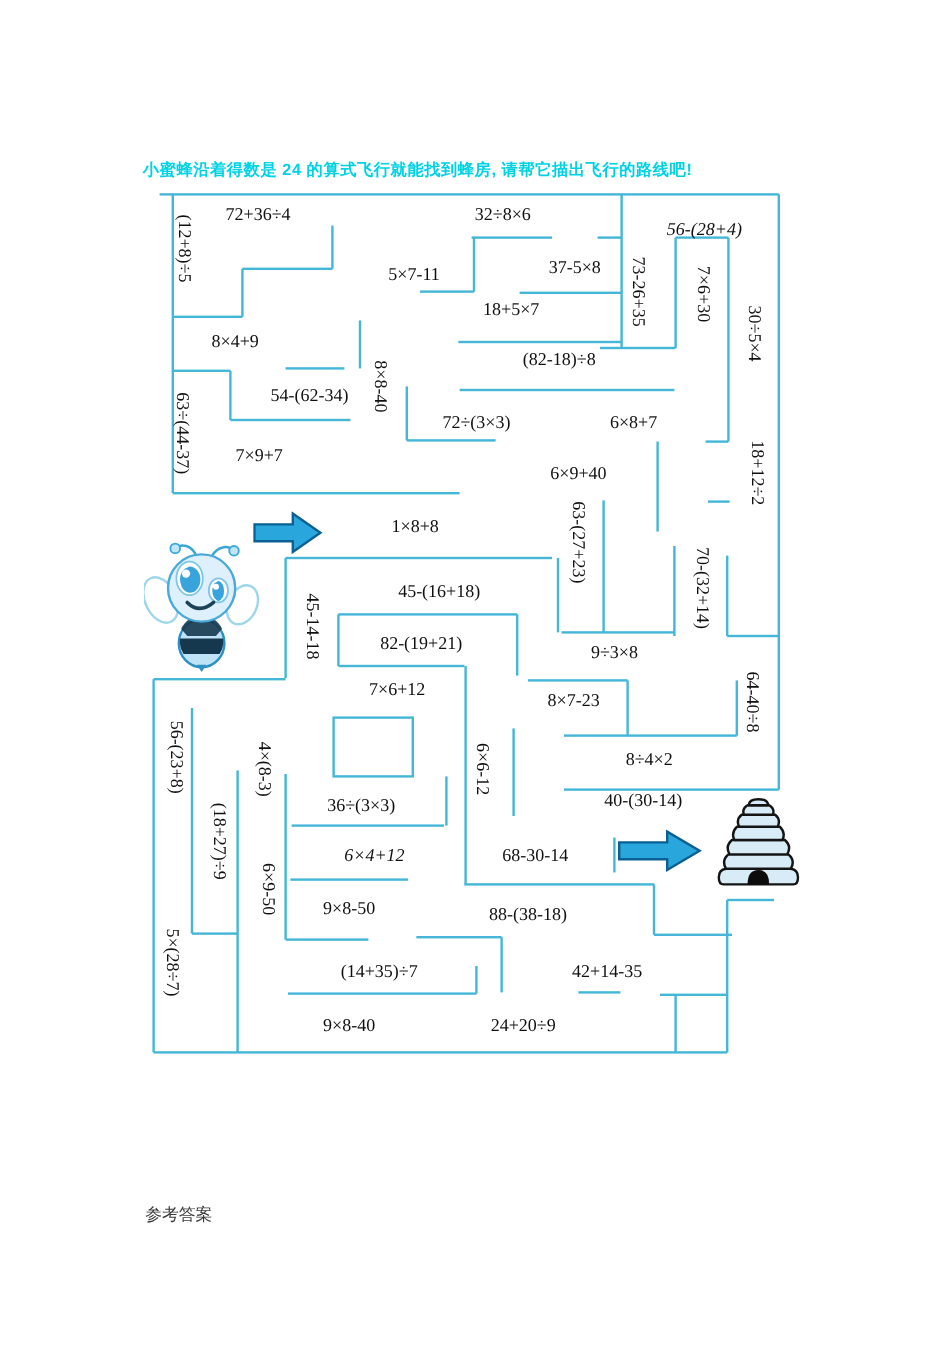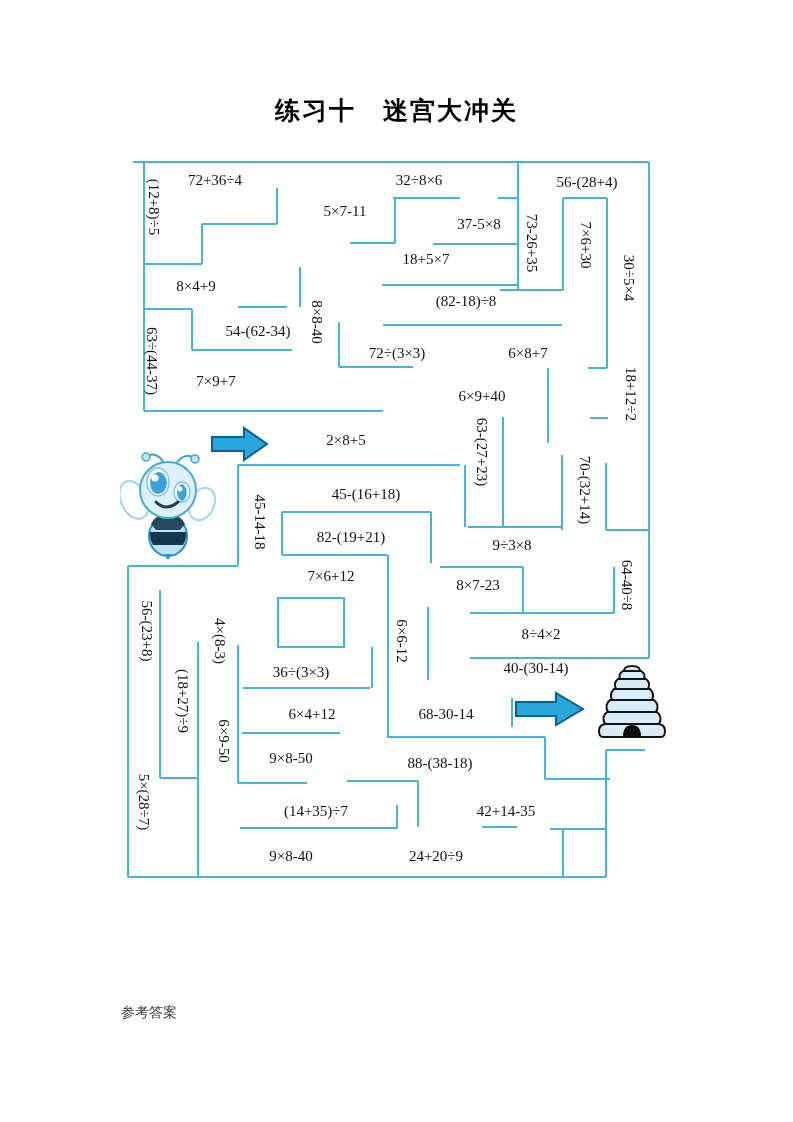--- a/index.html
+++ b/index.html
@@ -16,21 +16,21 @@
         font-size:15px;color:#101010;transform:translate(-50%,-50%);}
   .expr.v{transform:translate(-50%,-50%) rotate(90deg);}
   .arrow-icon{position:absolute;}
   .sprite{position:absolute;}
 </style>
 </head>
 <body>
 
 <div id="page">
 
-  <div class="page-title">练习十　迷宫大冲关</div>
+  <div class="subtitle">小蜜蜂沿着得数是 24 的算式飞行就能找到蜂房, 请帮它描出飞行的路线吧!</div>
 
   <div id="maze">
       <div class="wall" style="left: 133px; top: 161px; width: 516px; height: 2px;"></div>
       <div class="wall" style="left: 648px; top: 162px; width: 2px; height: 496px;"></div>
       <div class="wall" style="left: 470px; top: 657px; width: 179px; height: 2px;"></div>
       <div class="wall" style="left: 143px; top: 162px; width: 2px; height: 249px;"></div>
       <div class="wall" style="left: 144px; top: 410px; width: 239px; height: 2px;"></div>
       <div class="wall" style="left: 127px; top: 566px; width: 2px; height: 311px;"></div>
       <div class="wall" style="left: 128px; top: 876px; width: 478px; height: 2px;"></div>
       <div class="wall" style="left: 605px; top: 750px; width: 2px; height: 127px;"></div>
@@ -94,41 +94,41 @@
       <div class="wall" style="left: 511px; top: 698px; width: 2px; height: 29px;"></div>
       <div class="wall" style="left: 347px; top: 780px; width: 71px; height: 2px;"></div>
       <div class="wall" style="left: 417px; top: 781px; width: 2px; height: 46px;"></div>
       <div class="wall" style="left: 240px; top: 827px; width: 157px; height: 2px;"></div>
       <div class="wall" style="left: 396px; top: 805px; width: 2px; height: 23px;"></div>
       <div class="wall" style="left: 482px; top: 826px; width: 35px; height: 2px;"></div>
       <div class="wall" style="left: 550px; top: 828px; width: 56px; height: 2px;"></div>
       <div class="wall" style="left: 562px; top: 829px; width: 2px; height: 48px;"></div>
       <div class="expr" style="left: 215px; top: 180px;">72+36÷4</div>
       <div class="expr" style="left: 419px; top: 180px;">32÷8×6</div>
-      <div class="expr" style="left: 587px; top: 182px;">56-(28+4)</div>
-      <div class="expr" style="left: 345px; top: 211px;">5×7-11</div>
+      <div class="expr" style="left: 587px; top: 192px; font-style: italic;">56-(28+4)</div>
+      <div class="expr" style="left: 345px; top: 230px;">5×7-11</div>
       <div class="expr" style="left: 479px; top: 224px;">37-5×8</div>
       <div class="expr" style="left: 426px; top: 259px;">18+5×7</div>
       <div class="expr" style="left: 196px; top: 286px;">8×4+9</div>
       <div class="expr" style="left: 466px; top: 301px;">(82-18)÷8</div>
       <div class="expr" style="left: 258px; top: 331px;">54-(62-34)</div>
       <div class="expr" style="left: 397px; top: 353px; font-family: Liberation Serif, serif;">72÷(3×3)</div>
       <div class="expr" style="left: 528px; top: 353px;">6×8+7</div>
       <div class="expr" style="left: 216px; top: 381px;">7×9+7</div>
       <div class="expr" style="left: 482px; top: 396px;">6×9+40</div>
-      <div class="expr" style="left: 346px; top: 440px;">2×8+5</div>
+      <div class="expr" style="left: 346px; top: 440px;">1×8+8</div>
       <div class="expr" style="left: 366px; top: 494px;">45-(16+18)</div>
       <div class="expr" style="left: 351px; top: 537px;">82-(19+21)</div>
       <div class="expr" style="left: 512px; top: 545px;">9÷3×8</div>
       <div class="expr" style="left: 331px; top: 576px;">7×6+12</div>
       <div class="expr" style="left: 478px; top: 585px;">8×7-23</div>
       <div class="expr" style="left: 541px; top: 634px;">8÷4×2</div>
       <div class="expr" style="left: 301px; top: 672px;">36÷(3×3)</div>
       <div class="expr" style="left: 536px; top: 668px;">40-(30-14)</div>
-      <div class="expr" style="left: 312px; top: 714px;">6×4+12</div>
+      <div class="expr" style="left: 312px; top: 714px; font-style: italic;">6×4+12</div>
       <div class="expr" style="left: 446px; top: 714px;">68-30-14</div>
       <div class="expr" style="left: 291px; top: 758px;">9×8-50</div>
       <div class="expr" style="left: 440px; top: 763px;">88-(38-18)</div>
       <div class="expr" style="left: 316px; top: 811px;">(14+35)÷7</div>
       <div class="expr" style="left: 506px; top: 811px;">42+14-35</div>
       <div class="expr" style="left: 291px; top: 856px;">9×8-40</div>
       <div class="expr" style="left: 436px; top: 856px;">24+20÷9</div>
       <div class="expr v" style="left: 153px; top: 207px;">(12+8)÷5</div>
       <div class="expr v" style="left: 531px; top: 243px;">73-26+35</div>
       <div class="expr v" style="left: 585px; top: 245px;">7×6+30</div>

